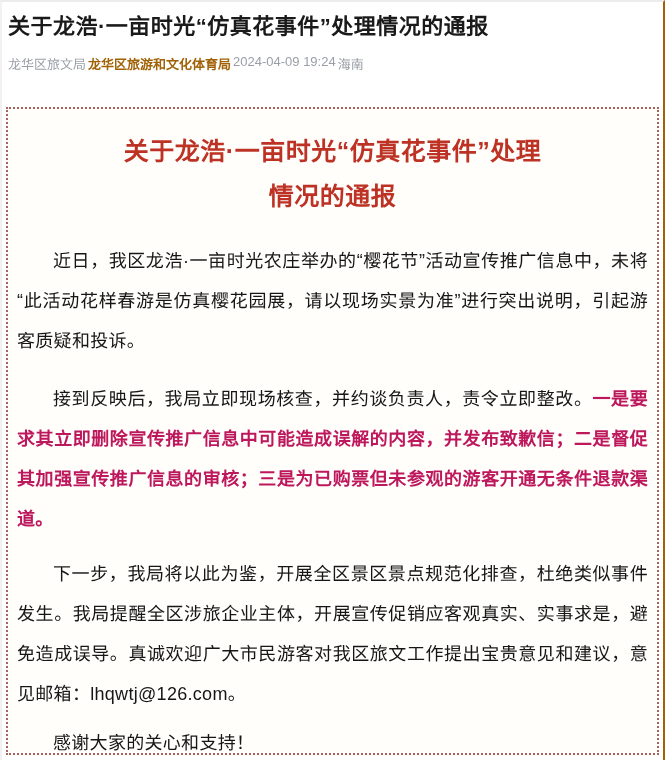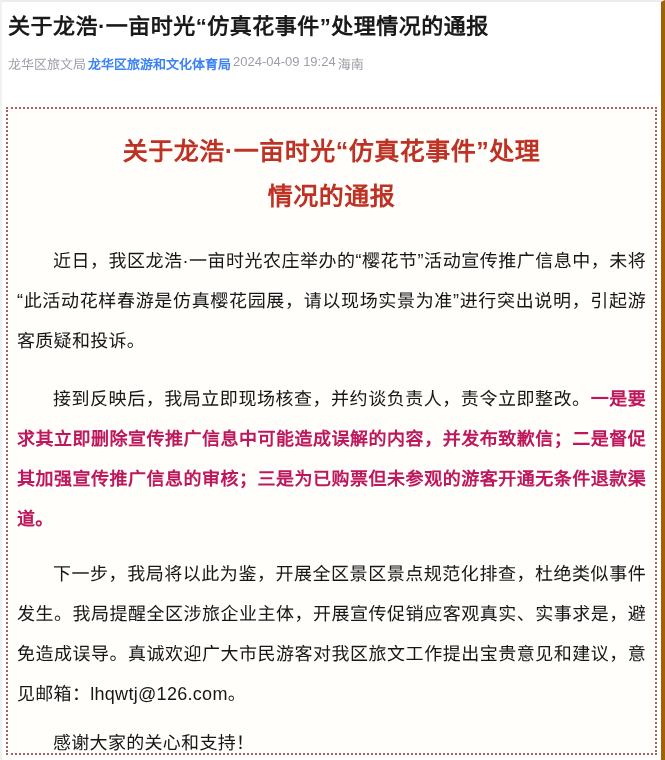--- a/index.html
+++ b/index.html
@@ -9,21 +9,21 @@
     font-family: "Liberation Sans", "DejaVu Sans", sans-serif;
   }
   .page {
     position: relative;
     width: 665px;
     height: 760px;
     box-sizing: border-box;
     background: #ffffff;
     border-top: 2px solid #ececec;
     border-left: 2px solid #f1f1f1;
-    border-right: 4px solid #a16207;
+    border-right: 2px solid #a16207;
     overflow: hidden;
   }
   .page-title {
     margin: 10px 8px 0 6px;
     font-size: 22px;
     line-height: 30px;
     font-weight: 700;
     color: #1a1a1a;
     letter-spacing: 0.5px;
   }
@@ -31,21 +31,21 @@
     margin: 12px 8px 0 6px;
     height: 18px;
     display: flex;
     align-items: flex-start;
     gap: 2px;
     font-size: 13px;
     color: #9a9ea6;
     white-space: nowrap;
   }
   .meta-source-full {
-    color: #3b82f6;
+    color: #a16207;
     font-weight: 700;
     cursor: pointer;
   }
   .notice-box {
     margin: 35px 4px 0 4px;
     height: 648px;
     box-sizing: border-box;
     border: 2px dotted #a9635c;
     background: #fffefb;
     padding: 20px 9px 22px 9px;

